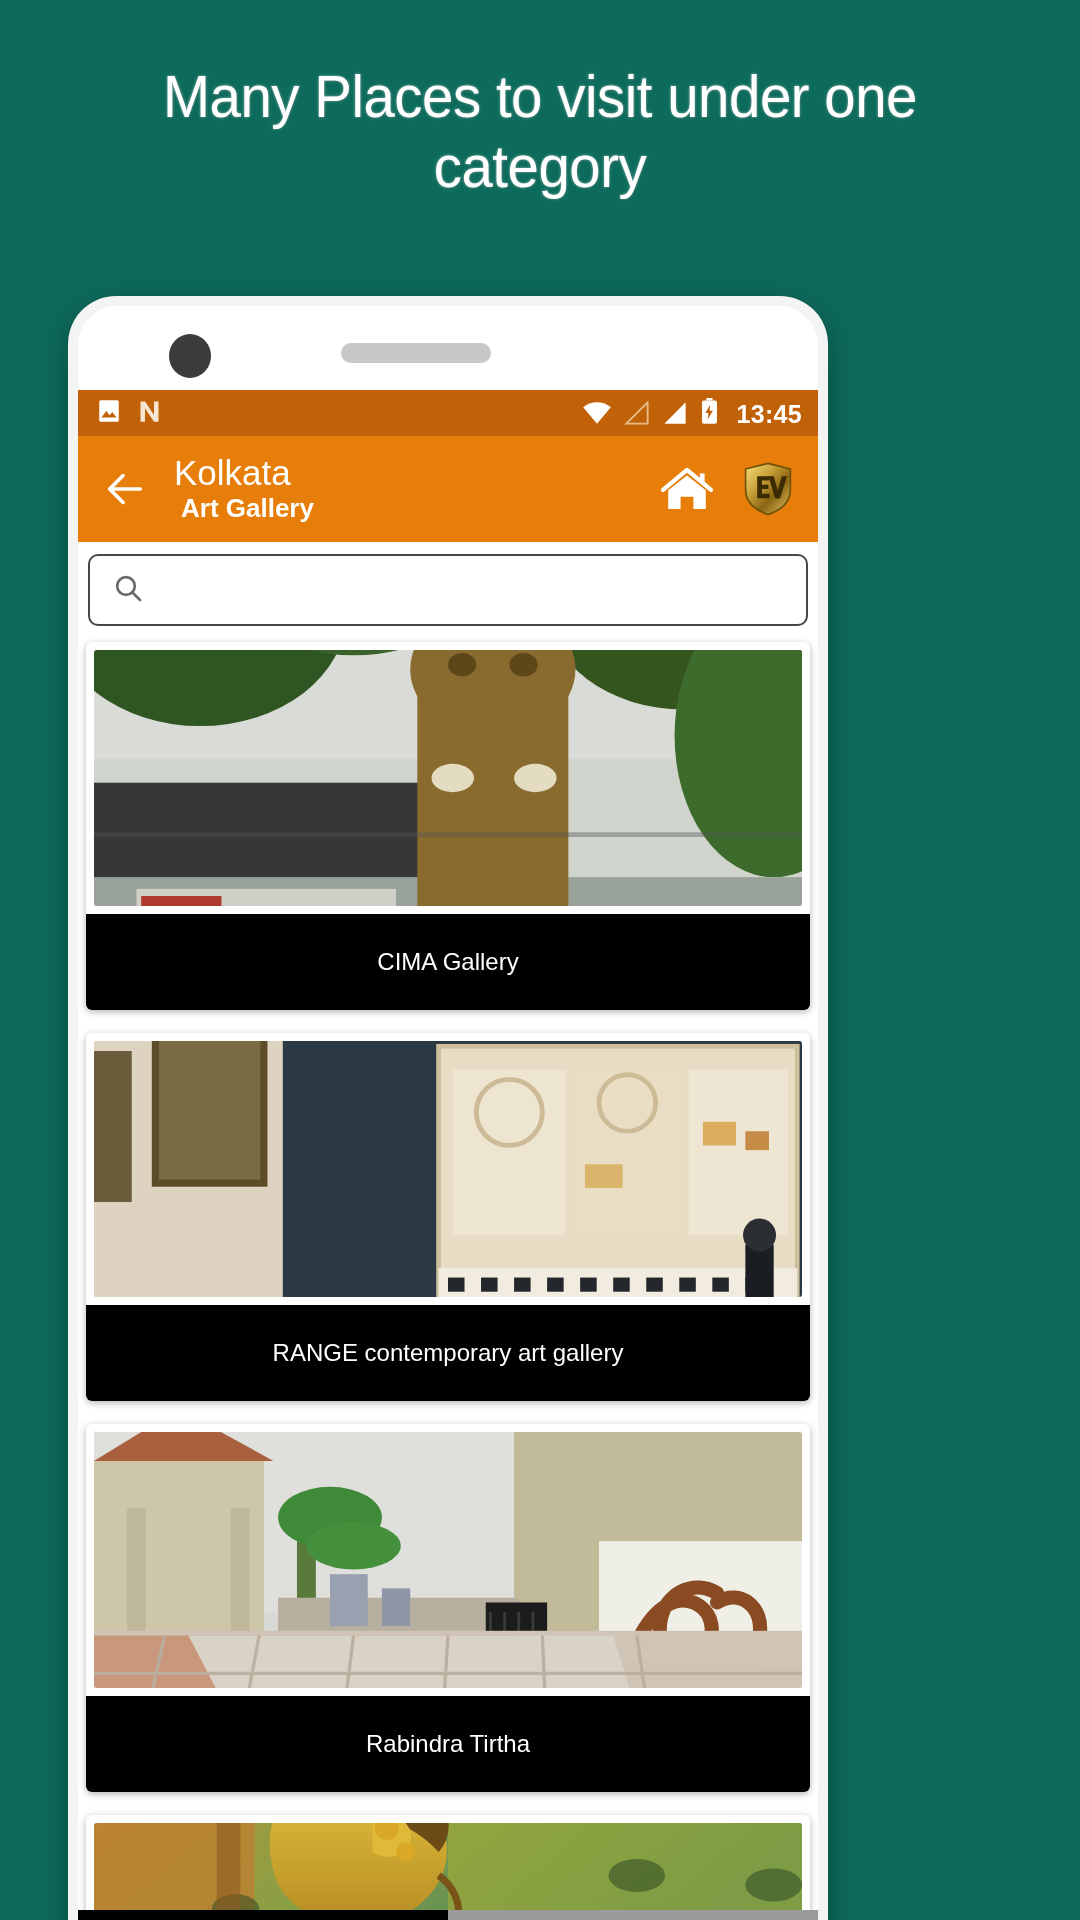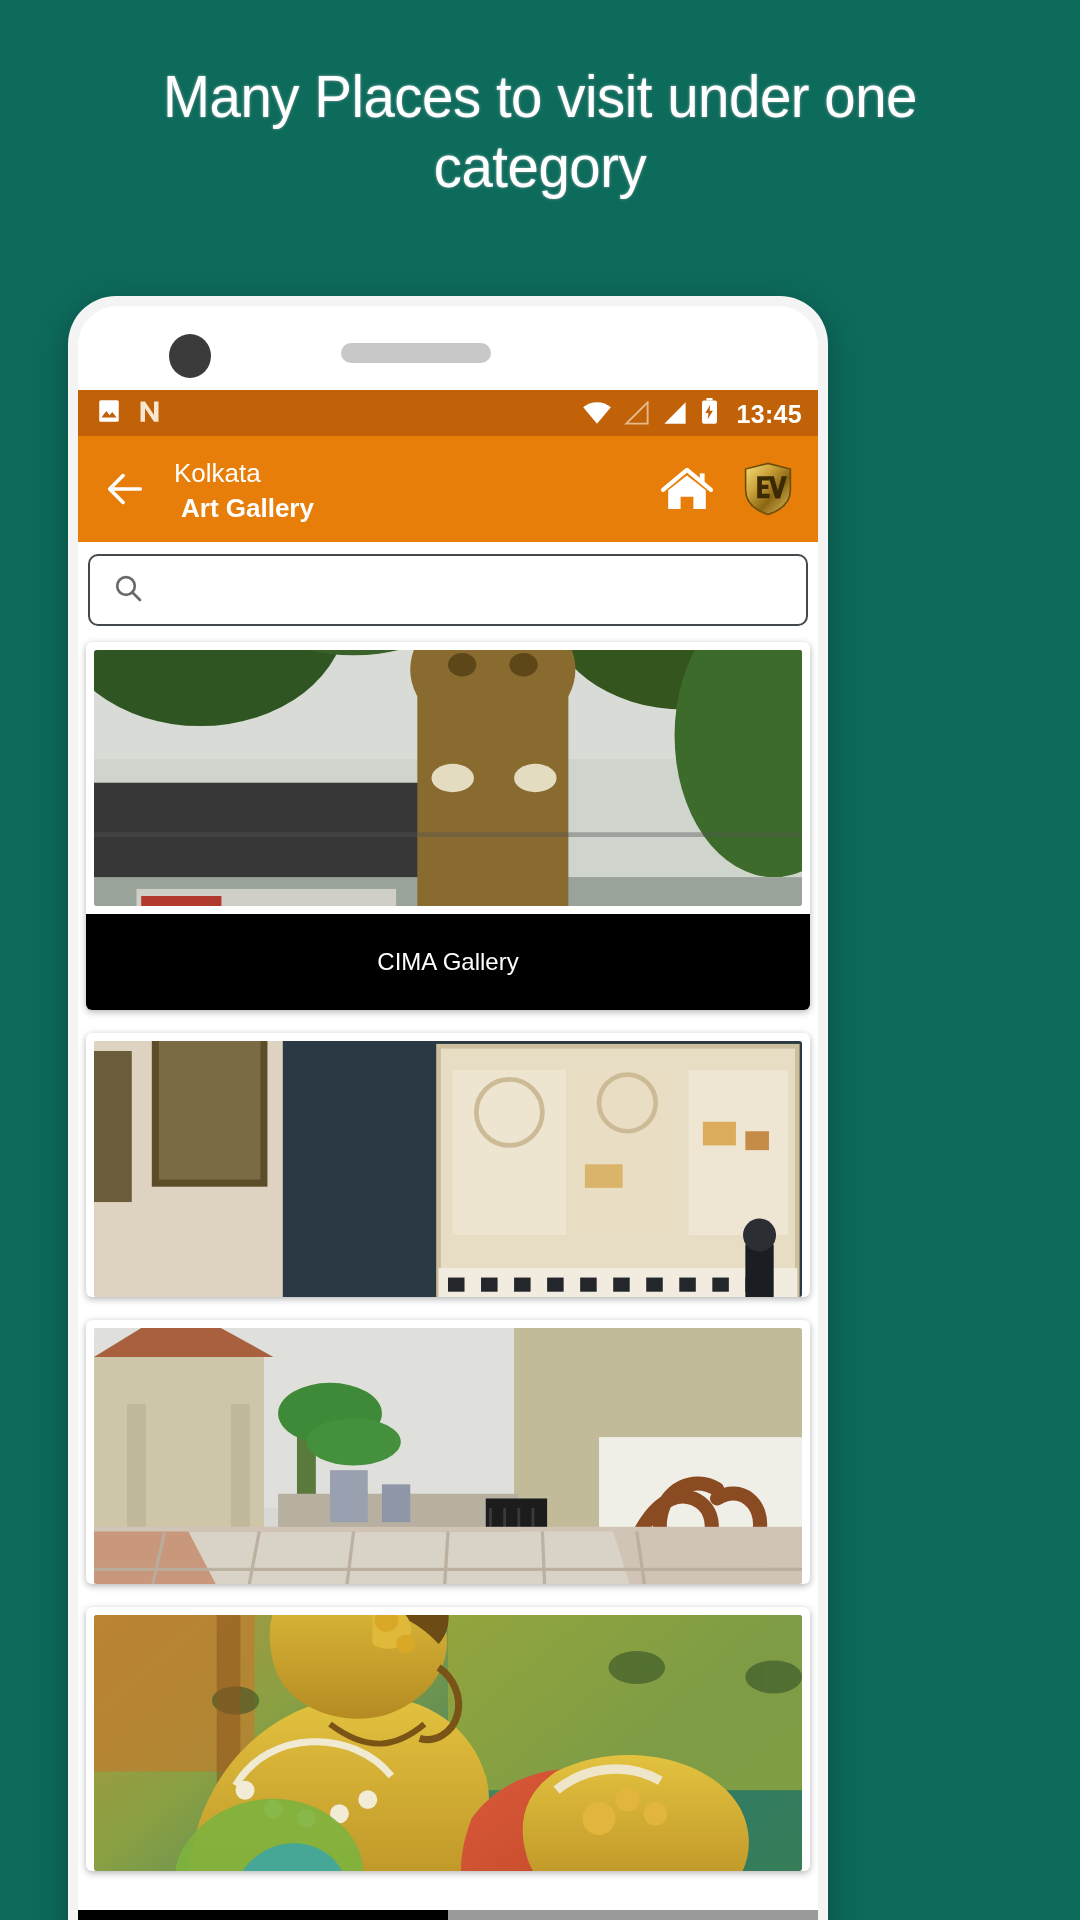--- a/index.html
+++ b/index.html
@@ -86,21 +86,21 @@
     background:#e87e0a;
     height:106px;
     display:flex;
     align-items:center;
     padding:0 18px 0 24px;
   }
   .back-arrow { width:46px; height:46px; flex:none; }
   .toolbar-titles { margin-left:26px; }
   .toolbar-title {
     color:#ffffff;
-    font-size:26px;
+    font-size:35px;
     line-height:38px;
     font-weight:400;
   }
   .toolbar-subtitle {
     color:#ffffff;
     font-size:26px;
     line-height:33px;
     font-weight:700;
     padding-left:7px;
   }
@@ -394,20 +394,21 @@
                 <rect x="162" y="18" width="4" height="14"></rect>
               <rect x="244" y="30" width="16" height="18" rx="4"></rect>
                 <rect x="248" y="18" width="4" height="14"></rect>
               <rect x="22" y="50" width="12" height="14" rx="3"></rect>
                 <rect x="26" y="40" width="3" height="12"></rect>
               <rect x="52" y="54" width="12" height="14" rx="3"></rect>
                 <rect x="56" y="44" width="3" height="12"></rect>
             </g>
           </svg>
         </div>
+        <div class="card-label">RANGE contemporary art gallery</div>
       </div>
 
       <div class="card">
         <div class="card-photo">
           <svg viewBox="0 0 300 256" preserveAspectRatio="xMidYMid slice">
             <rect width="300" height="256" fill="#d8d8d4"></rect>
             <rect x="0" y="0" width="300" height="150" fill="#dfdfdb"></rect>
             <path d="M178 16h122v190H178z" fill="#c2bb9a"></path>
             <path d="M178 32l60-18 62 14v-12H178z" fill="#b8b192"></path>
             <rect x="214" y="120" width="86" height="78" fill="#efefe7"></rect>
@@ -442,20 +443,21 @@
             </g>
             <path d="M196 214l24-10 26 52h-36z" fill="#3a8f3c"></path>
             <path d="M186 222l18-8 34 42-30 0z" fill="#dfe4e0"></path>
             <g>
               <path d="M188 226l90 30-8 10-90-30z" fill="#2fa6d8"></path>
               <path d="M198 229l16 5-3 9-16-5z" fill="#f2f2f2"></path>
               <path d="M232 240l16 5-3 9-16-5z" fill="#f2f2f2"></path>
             </g>
           </svg>
         </div>
+        <div class="card-label">Rabindra Tirtha</div>
       </div>
 
       <div class="card">
         <div class="card-photo">
           <svg viewBox="0 0 300 256" preserveAspectRatio="xMidYMid slice">
             <defs>
               <linearGradient id="bgp" x1="0" y1="0" x2="1" y2="1">
                 <stop offset="0%" stop-color="#c98b3a"></stop>
                 <stop offset="35%" stop-color="#8aa043"></stop>
                 <stop offset="65%" stop-color="#2e7a6a"></stop>

